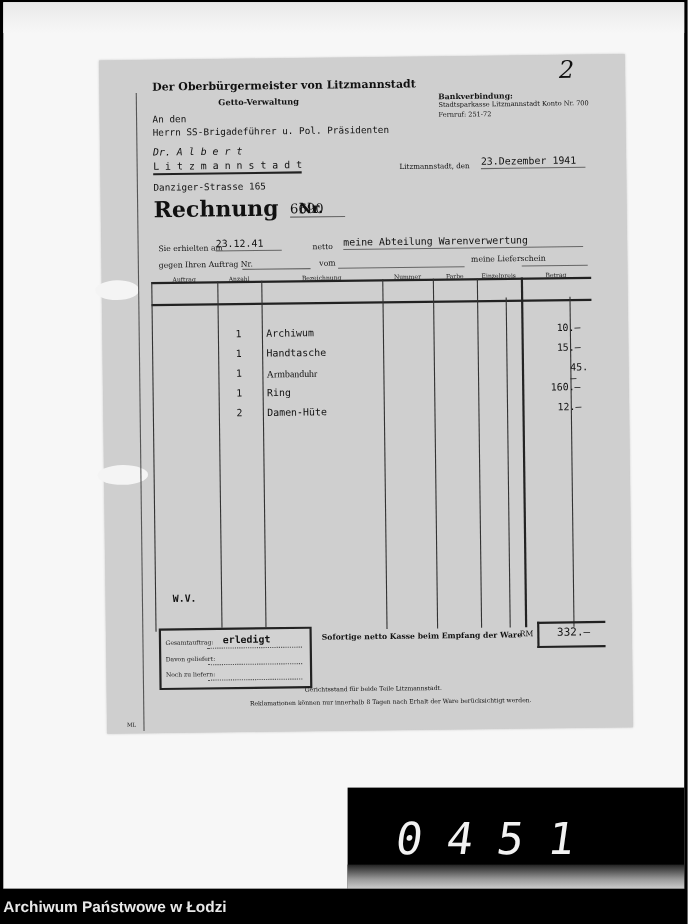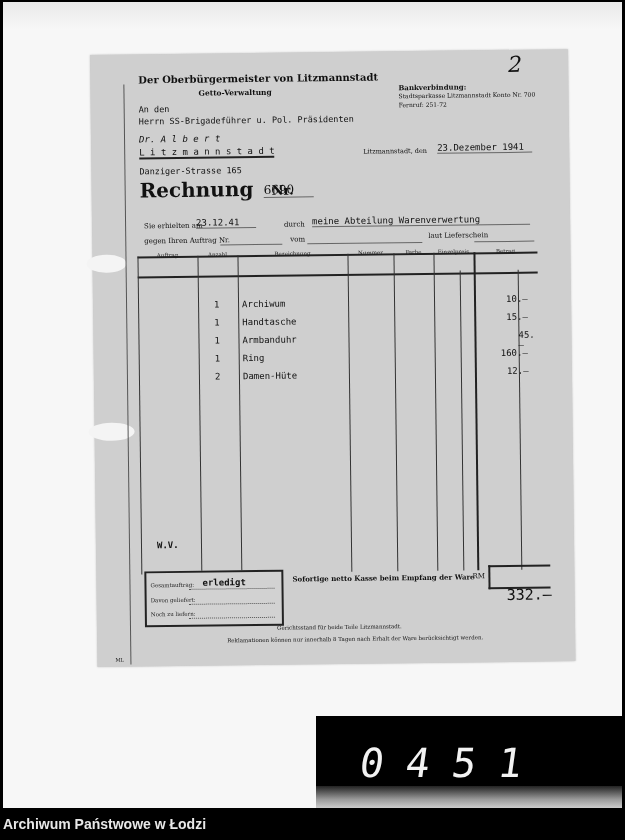--- a/index.html
+++ b/index.html
@@ -60,27 +60,27 @@
 
   <div class="t small" style="left:272px;top:96px;font-size:6.5px;">Litzmannstadt, den</div>
   <div class="t mono u" style="left:346px;top:92px;font-size:9px;padding-right:8px;">23.Dezember 1941</div>
 
   <div class="t fraktur" style="left:48px;top:124px;font-size:20px;">Rechnung</div>
   <div class="t fraktur" style="left:148px;top:130px;font-size:13px;margin-left:32px;">Nr.</div>
   <div class="t u" style="left:172px;top:130px;font-size:12px;width:50px;">6690</div>
 
   <div class="t small" style="left:52px;top:168px;">Sie erhielten am</div>
   <div class="t mono u" style="left:104px;top:164px;font-size:9px;width:60px;">23.12.41</div>
-  <div class="t small" style="left:192px;top:168px;">durch</div>
+  <div class="t small" style="left:192px;top:168px;">netto</div>
   <div class="t mono u" style="left:220px;top:164px;font-size:9px;width:218px;">meine Abteilung Warenverwertung</div>
   <div class="t small" style="left:52px;top:183px;">gegen Ihren Auftrag Nr.</div>
   <div class="t u" style="left:128px;top:183px;width:62px;height:8px;"></div>
   <div class="t small" style="left:198px;top:183px;">vom</div>
   <div class="t u" style="left:215px;top:183px;width:115px;height:8px;"></div>
-  <div class="t small" style="left:336px;top:181px;">laut Lieferschein</div>
+  <div class="t small" style="left:336px;top:181px;">meine Lieferschein</div>
   <div class="t u" style="left:382px;top:183px;width:60px;height:8px;"></div>
 
   <div class="table">
     <div class="th-row"></div>
     <div class="vline" style="left:0px;height:318px;"></div>
     <div class="vline" style="left:60px;height:318px;"></div>
     <div class="vline" style="left:100px;height:318px;"></div>
     <div class="vline" style="left:210px;height:318px;"></div>
     <div class="vline" style="left:256px;height:318px;"></div>
     <div class="vline" style="left:296px;height:318px;"></div>
@@ -101,21 +101,21 @@
       <div class="cell" style="left:104px;top:52px;">Archiwum</div>
       <div class="cell" style="left:368px;top:50px;">10.—</div>
     </div>
     <div>
       <div class="cell" style="left:76px;top:70px;">1</div>
       <div class="cell" style="left:104px;top:70px;">Handtasche</div>
       <div class="cell" style="left:368px;top:68px;">15.—</div>
     </div>
     <div>
       <div class="cell" style="left:76px;top:88px;">1</div>
-      <div class="cell" style="left:104px;top:88px;">Armbanduhr</div>
+      <div class="cell" style="left:104px;top:88px;font-family:Liberation Serif, serif;">Armbanduhr</div>
       <div class="cell" style="left:368px;top:86px;margin-left:12px;">45.—</div>
     </div>
     <div>
       <div class="cell" style="left:76px;top:106px;">1</div>
       <div class="cell" style="left:104px;top:106px;">Ring</div>
       <div class="cell" style="left:362px;top:104px;">160.—</div>
     </div>
     <div>
       <div class="cell" style="left:76px;top:124px;">2</div>
       <div class="cell" style="left:104px;top:124px;">Damen-Hüte</div>
@@ -131,21 +131,21 @@
     <div class="line" style="top:16px;"></div>
     <div class="row" style="top:24px;">Davon geliefert:</div>
     <div class="line" style="top:31px;"></div>
     <div class="row" style="top:38px;">Noch zu liefern:</div>
     <div class="line" style="top:45px;"></div>
   </div>
 
   <div class="t fraktur" style="left:196px;top:522px;font-size:7px;">Sofortige netto Kasse beim Empfang der Ware</div>
   <div class="t" style="left:376px;top:522px;font-size:7px;">RM</div>
   <div class="totalbox"></div>
-  <div class="t mono" style="left:410px;top:536px;font-size:15px;">332.—</div>
+  <div class="t mono" style="left:410px;top:520px;font-size:10px;">332.—</div>
 
   <div class="t small" style="left:180px;top:572px;font-size:5.5px;">Gerichtsstand für beide Teile Litzmannstadt.</div>
   <div class="t small" style="left:130px;top:584px;font-size:5.5px;">Reklamationen können nur innerhalb 8 Tagen nach Erhalt der Ware berücksichtigt werden.</div>
   <div class="t small" style="left:18px;top:602px;font-size:5px;">ML</div>
 </div>
 
 <div class="counter-panel">
   <div class="counter">0451</div>
   <div class="glow"></div>
 </div>

